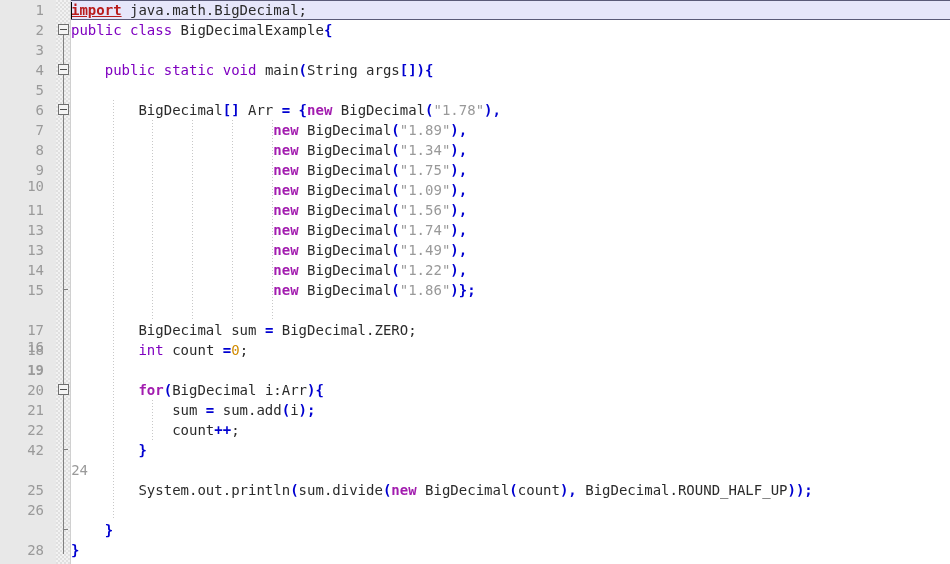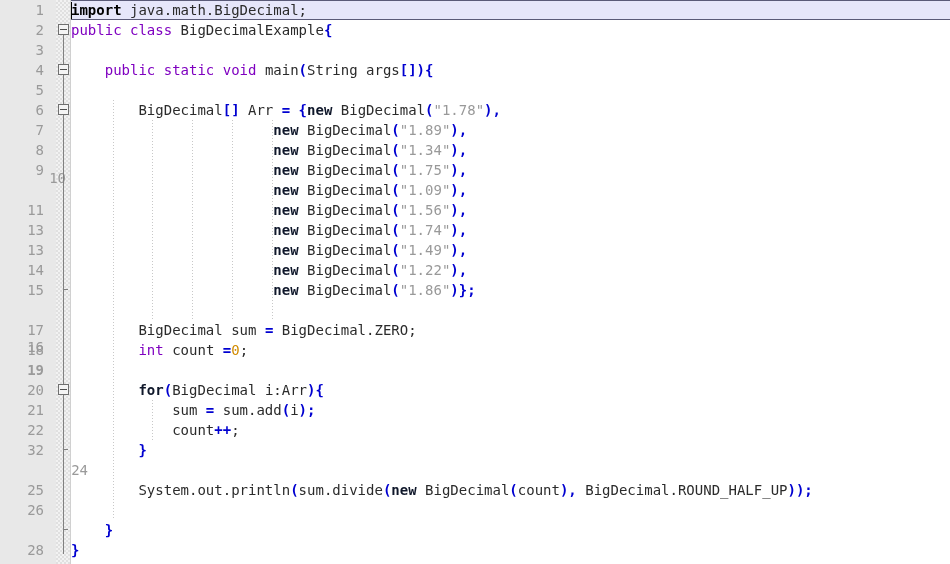--- a/index.html
+++ b/index.html
@@ -130,22 +130,22 @@
     position: absolute;
     left: 0;
     height: 20px;
     line-height: 20px;
     white-space: pre;
     color: #2b2b2b;
   }
 
   
   .kw   { color: #7f00c0; }
-  .kwb  { color: #0f172a; font-weight: bold; }
-  .kwp  { color: #000000; font-weight: bold; }
+  .kwb  { color: #a21caf; font-weight: bold; }
+  .kwp  { color: #b91c1c; font-weight: bold; text-decoration: underline; }
   .op   { color: #0000d0; font-weight: bold; }
   .str  { color: #999999; }
   .num  { color: #d18b00; }
   .id   { color: #2b2b2b; }
 </style>
 </head>
 <body>
 
 <div id="editor">
 
@@ -156,34 +156,34 @@
     <div id="lnums">
         <div class="lnum" style="top: 0px;">1</div>
         <div class="lnum" style="top: 20px;">2</div>
         <div class="lnum" style="top: 40px;">3</div>
         <div class="lnum" style="top: 60px;">4</div>
         <div class="lnum" style="top: 80px;">5</div>
         <div class="lnum" style="top: 100px;">6</div>
         <div class="lnum" style="top: 120px;">7</div>
         <div class="lnum" style="top: 140px;">8</div>
         <div class="lnum" style="top: 160px;">9</div>
-        <div class="lnum" style="top: 168px; margin-left: 22px;">10</div>
+        <div class="lnum" style="top: 176px;">10</div>
         <div class="lnum" style="top: 200px;">11</div>
         <div class="lnum" style="top: 220px;">13</div>
         <div class="lnum" style="top: 240px;">13</div>
         <div class="lnum" style="top: 260px;">14</div>
         <div class="lnum" style="top: 280px;">15</div>
         <div class="lnum" style="top: 300px; margin-top: 37px;">16</div>
         <div class="lnum" style="top: 320px;">17</div>
         <div class="lnum" style="top: 340px;">18</div>
         <div class="lnum" style="top: 360px; font-weight: bold;">19</div>
         <div class="lnum" style="top: 380px;">20</div>
         <div class="lnum" style="top: 400px;">21</div>
         <div class="lnum" style="top: 420px;">22</div>
-        <div class="lnum" style="top: 440px;">32</div>
+        <div class="lnum" style="top: 440px;">42</div>
         <div class="lnum" style="top: 460px; margin-left: 44px;">24</div>
         <div class="lnum" style="top: 480px;">25</div>
         <div class="lnum" style="top: 500px;">26</div>
         <div class="lnum" style="top: 520px; margin-top: 44px;">27</div>
         <div class="lnum" style="top: 540px;">28</div>
       </div>
     <div id="foldmarks">
         <div class="foldline" style="top: 30px; height: 524px;"></div>
         <div class="foldbox" style="top: 24px;"></div>
         <div class="foldbox" style="top: 64px;"></div>

